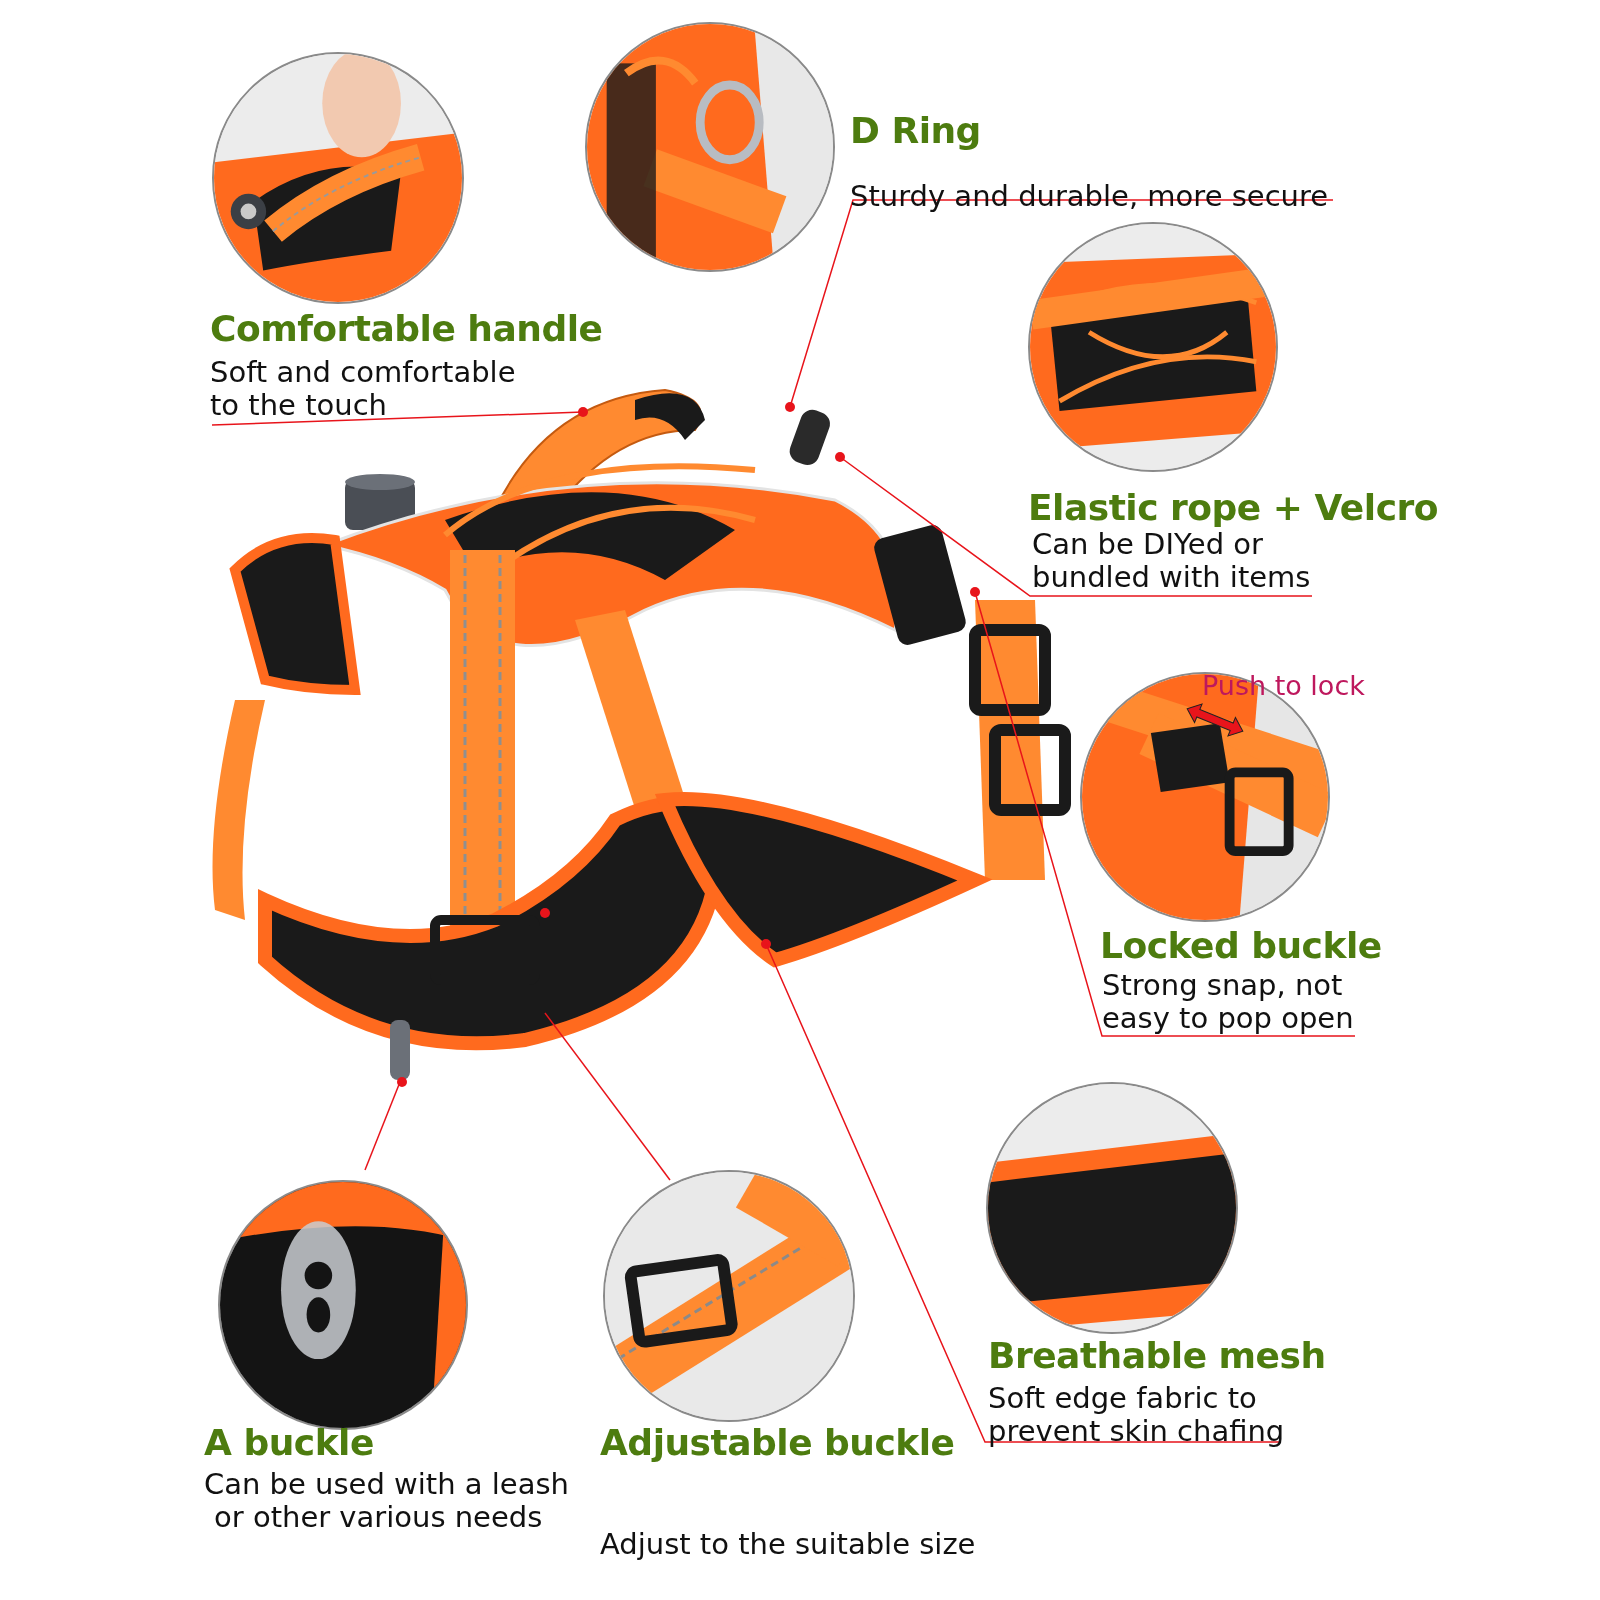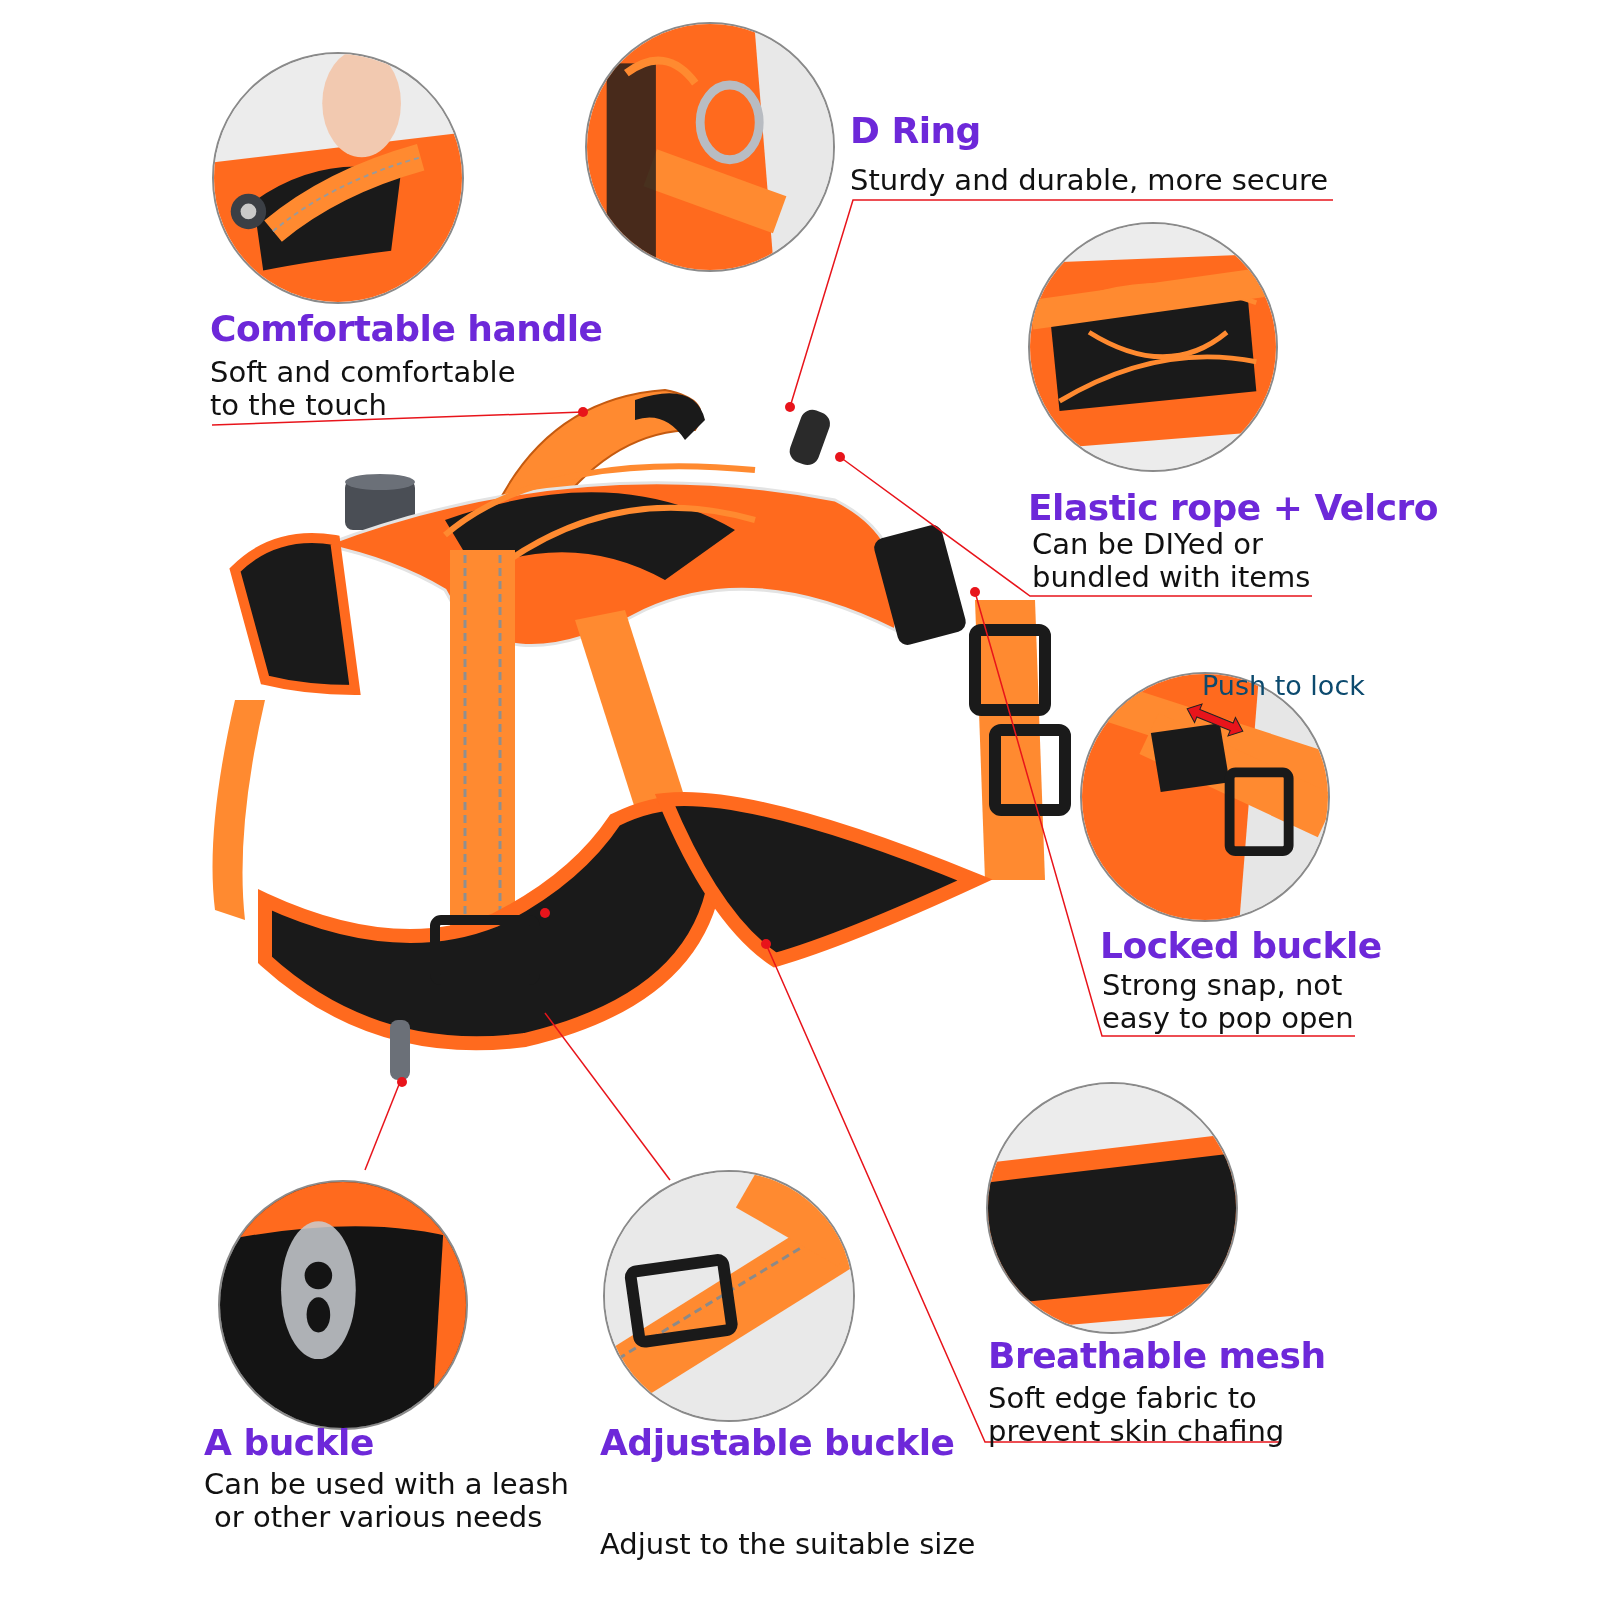--- a/index.html
+++ b/index.html
@@ -8,26 +8,26 @@
     font-family: "DejaVu Sans", "Liberation Sans", sans-serif; color: #111;
   }
   .circle {
     position: absolute; border-radius: 50%; overflow: hidden;
     border: 2px solid #8a8a8a; box-sizing: border-box;
     background: #e9e9e9;
   }
   .circle svg { width: 100%; height: 100%; display: block; }
   .title {
     position: absolute; font-size: 36px; font-weight: 700; letter-spacing: -0.5px;
-    white-space: nowrap; color: #6d28d9;
+    white-space: nowrap; color: #4d7c0f;
   }
   .desc {
     position: absolute; font-size: 29px; line-height: 33px; color: #111; white-space: nowrap;
   }
-  .red-note { position: absolute; color: #0c4a6e; font-size: 27px; white-space: nowrap; }
+  .red-note { position: absolute; color: #be185d; font-size: 27px; white-space: nowrap; }
   svg.overlay { position: absolute; left: 0; top: 0; width: 1600px; height: 1600px; pointer-events: none; }
   .harness { position: absolute; left: 195px; top: 360px; width: 920px; height: 740px; }
 </style>
 </head>
 <body>
 
 <div class="circle" style="left:212px;top:52px;width:252px;height:252px;">
   <svg viewBox="0 0 252 252">
     <rect width="252" height="252" fill="#ececec"></rect>
     <path d="M0 110 L252 80 L252 252 L0 252 Z" fill="#ff6a1e"></path>
@@ -169,21 +169,21 @@
 </svg>
 
 <div>
   <div class="title" style="left:210px;top:308px;">Comfortable handle</div>
   <div class="desc" style="left:210px;top:356px;">Soft and comfortable</div>
   <div class="desc" style="left:210px;top:389px;">to the touch</div>
 </div>
 
 <div>
   <div class="title" style="left:850px;top:110px;">D Ring</div>
-  <div class="desc" style="left:850px;top:164px;">Sturdy and durable, more secure</div>
+  <div class="desc" style="left:850px;top:180px;">Sturdy and durable, more secure</div>
 </div>
 
 <div>
   <div class="title" style="left:1028px;top:480px;margin-top:7px;">Elastic rope + Velcro</div>
   <div class="desc" style="left:1032px;top:528px;">Can be DIYed or</div>
   <div class="desc" style="left:1032px;top:561px;text-align:center;">bundled with items</div>
 </div>
 
 <div>
   <div class="title" style="left:1100px;top:925px;">Locked buckle</div>

